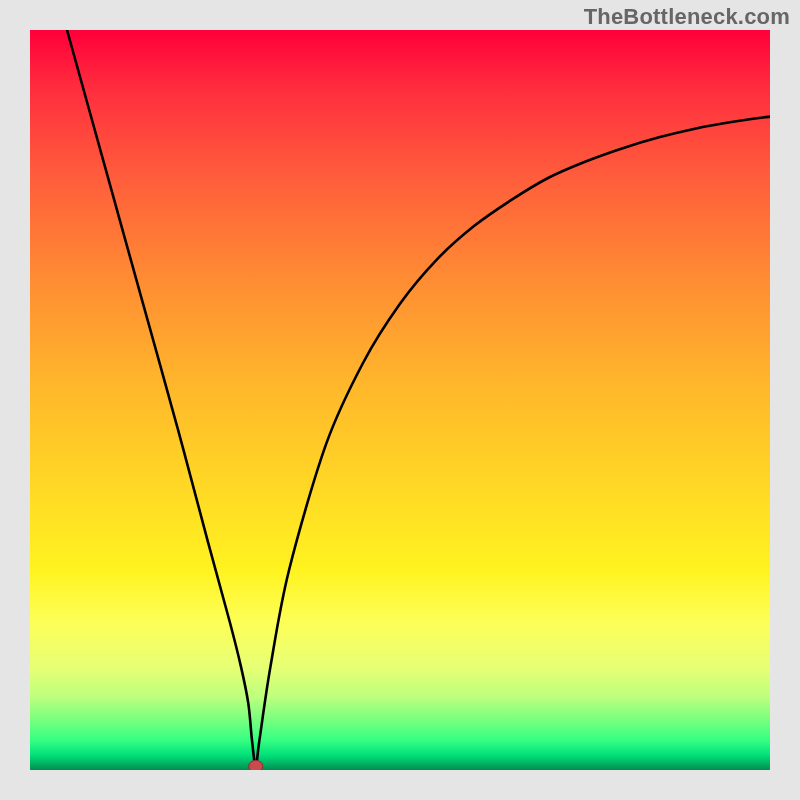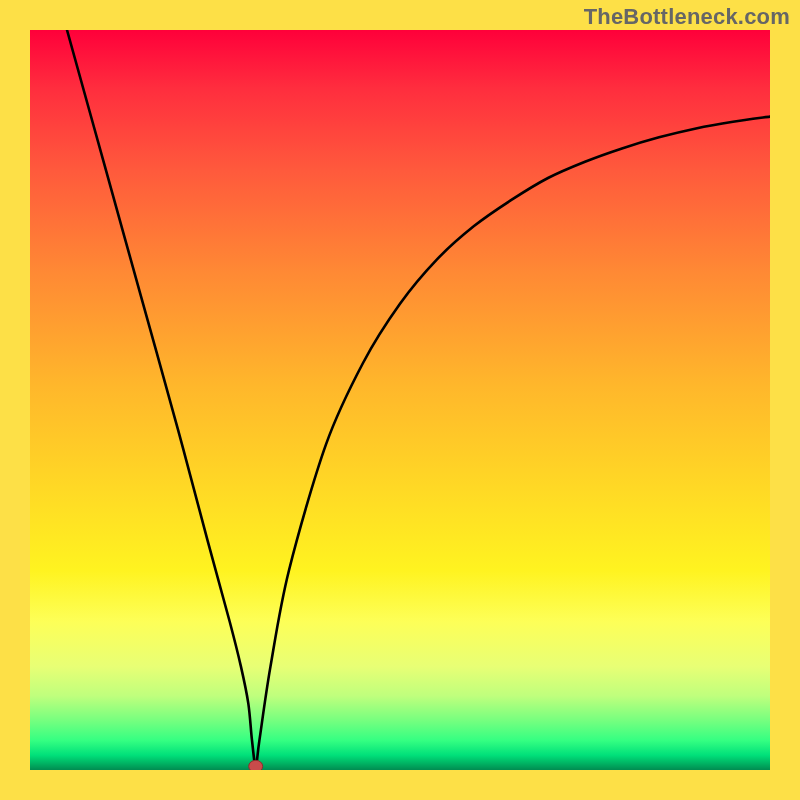--- a/index.html
+++ b/index.html
@@ -8,21 +8,21 @@
     width: 800px;
     height: 800px;
     background: #000;
     overflow: hidden;
     font-family: Arial, Helvetica, sans-serif;
   }
   .frame {
     position: relative;
     width: 800px;
     height: 800px;
-    background: #fde047;
+    background: #e5e5e5;
   }
   .attribution {
     position: absolute;
     top: 4px;
     right: 10px;
     color: #666;
     font-size: 22px;
     font-weight: 600;
     letter-spacing: 0.2px;
     z-index: 10;

